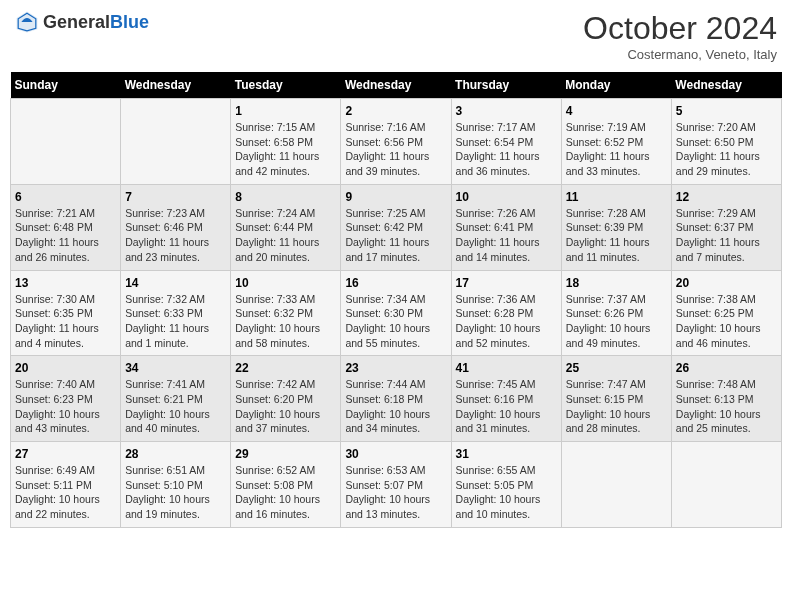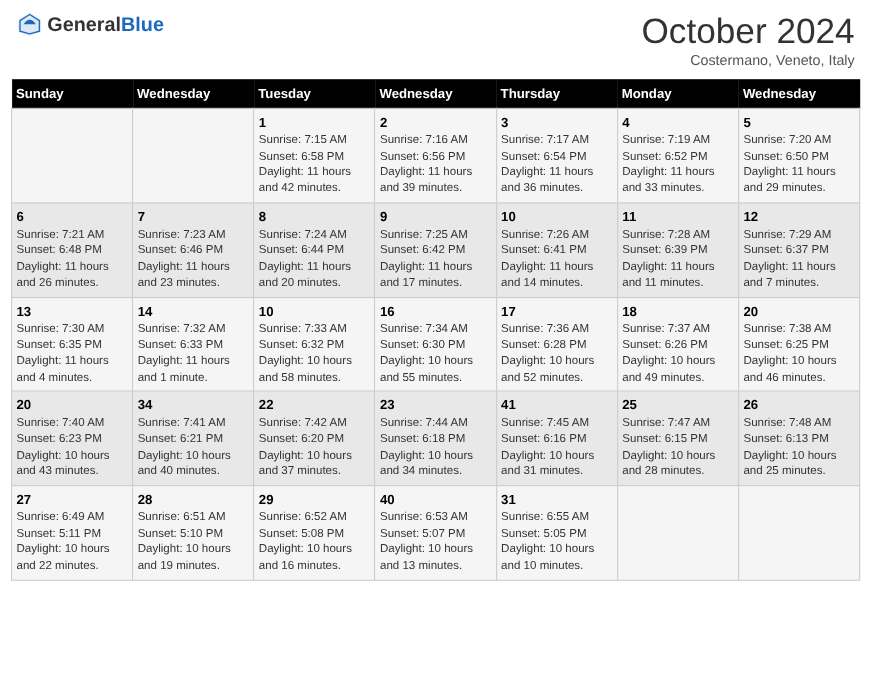--- a/index.html
+++ b/index.html
@@ -244,21 +244,21 @@
         </td>
         <td>
           <span class="day-num">28</span>
           <div class="cell-content">Sunrise: 6:51 AM<br>Sunset: 5:10 PM<br>Daylight: 10 hours and 19 minutes.</div>
         </td>
         <td>
           <span class="day-num">29</span>
           <div class="cell-content">Sunrise: 6:52 AM<br>Sunset: 5:08 PM<br>Daylight: 10 hours and 16 minutes.</div>
         </td>
         <td>
-          <span class="day-num">40</span>
+          <span class="day-num">30</span>
           <div class="cell-content">Sunrise: 6:53 AM<br>Sunset: 5:07 PM<br>Daylight: 10 hours and 13 minutes.</div>
         </td>
         <td>
           <span class="day-num">31</span>
           <div class="cell-content">Sunrise: 6:55 AM<br>Sunset: 5:05 PM<br>Daylight: 10 hours and 10 minutes.</div>
         </td>
         <td></td>
         <td></td>
       </tr>
     </tbody>

